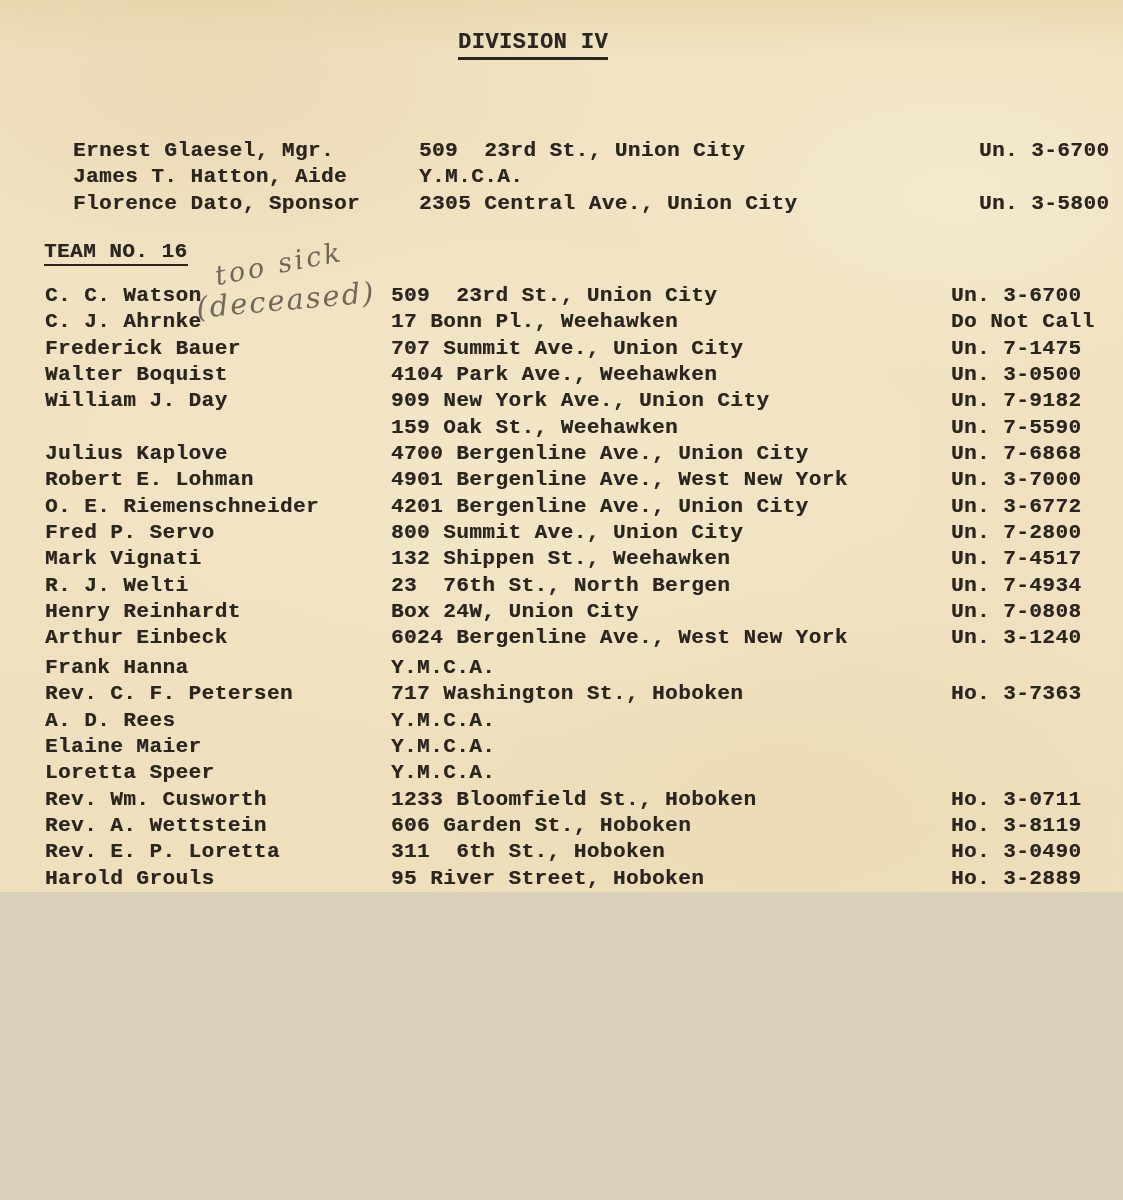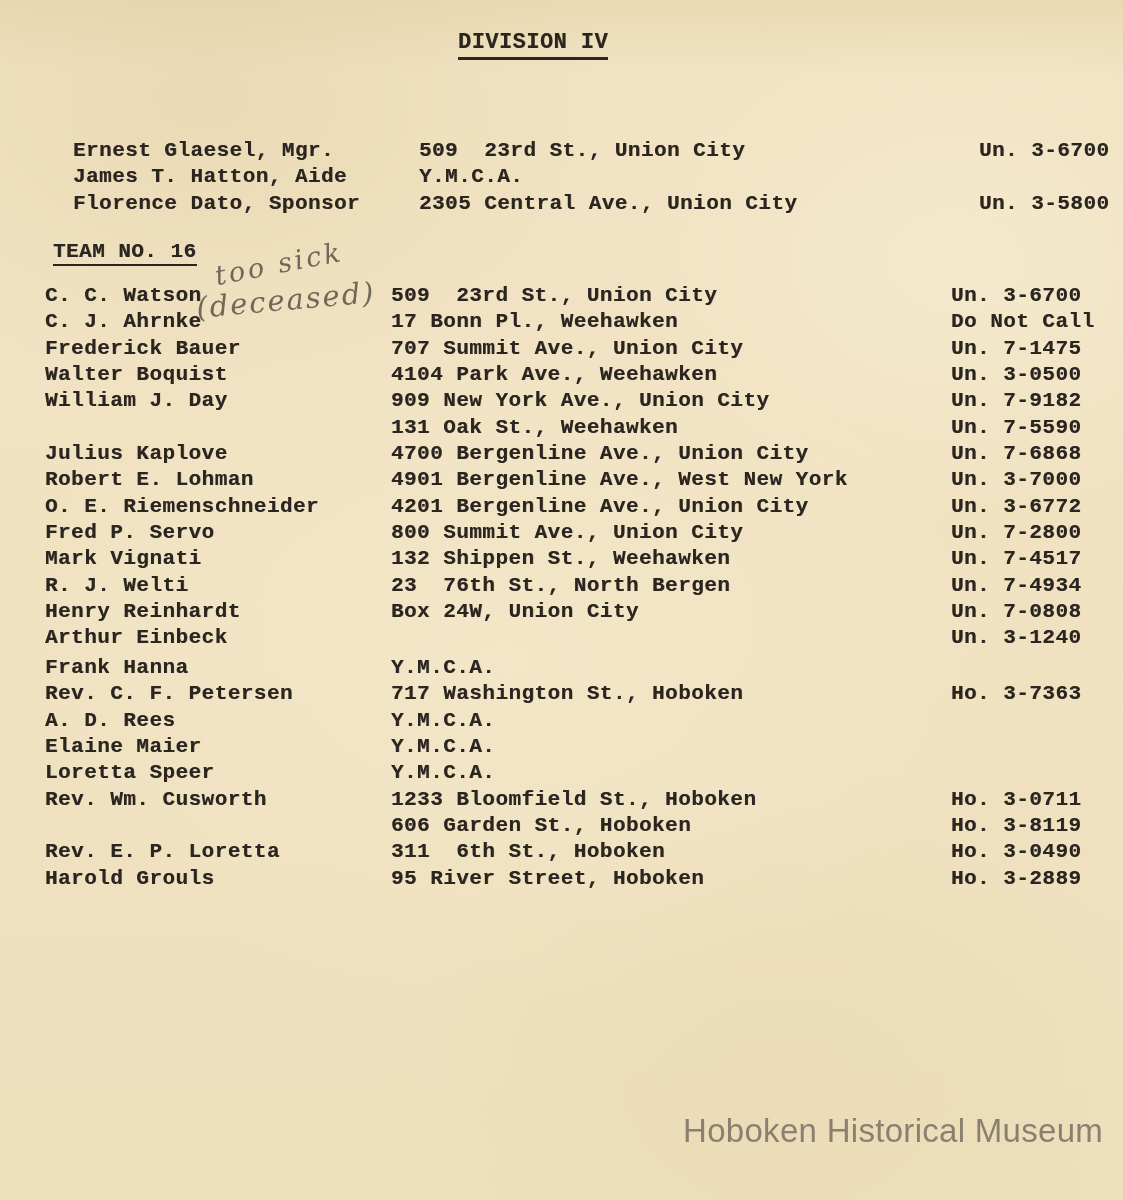--- a/index.html
+++ b/index.html
@@ -1,18 +1,18 @@
 <!DOCTYPE html>
 <html><head>
 <meta charset="utf-8">
 <style>
   html,body { margin:0; padding:0; background:#d8d0bb; }
   .sheet {
     position:relative;
-    width:1123px; height:1200px;
+    width:1123px; height:892px;
     overflow:hidden;
     background-color:#f0e2c0;
     background-image:
       radial-gradient(ellipse 60% 40% at 18% 8%,  rgba(219,196,150,0.30), transparent 60%),
       radial-gradient(ellipse 50% 35% at 85% 22%, rgba(252,246,226,0.35), transparent 60%),
       radial-gradient(ellipse 70% 45% at 45% 55%, rgba(250,242,218,0.28), transparent 65%),
       radial-gradient(ellipse 60% 40% at 70% 90%, rgba(228,209,166,0.30), transparent 60%),
       linear-gradient(180deg, #e9dab2 0%, #f1e3c3 6%, #f0e2c1 55%, #eee0bd 100%);
     font-family:"Liberation Mono", monospace;
     color:#2b2520;
@@ -24,21 +24,21 @@
     white-space:pre;
   }
   .title {
     position:absolute; top:30px; left:458px;
     margin:0;
     font-size:22px;
     border-bottom:3px solid #2b2520;
     padding-bottom:2px;
   }
   .team-heading {
-    position:absolute; top:240px; left:53px;
+    position:absolute; top:240px; left:44px;
     margin:0;
     font-size:21px;
     border-bottom:2px solid #2b2520;
     padding-bottom:1px;
   }
   .block { position:absolute; left:0; width:1123px; }
   .block-officers { top:138px;padding-left:28px; }
   .block-team     { top:283px; }
   .block-group2   { top:655px; }
   .row { position:relative; height:26.35px; }
@@ -131,21 +131,21 @@
     <span class="cell phone type">Un. 3-0500</span>
   </div>
 
   <div class="row">
     <span class="cell name type">William J. Day</span>
     <span class="cell address type">909 New York Ave., Union City</span>
     <span class="cell phone type">Un. 7-9182</span>
   </div>
 
   <div class="row">
-    <span class="cell address type">131 Oak St., Weehawken</span>
+    <span class="cell address type">159 Oak St., Weehawken</span>
     <span class="cell phone type">Un. 7-5590</span>
   </div>
 
   <div class="row">
     <span class="cell name type">Julius Kaplove</span>
     <span class="cell address type">4700 Bergenline Ave., Union City</span>
     <span class="cell phone type">Un. 7-6868</span>
   </div>
 
   <div class="row">
@@ -179,20 +179,21 @@
   </div>
 
   <div class="row">
     <span class="cell name type">Henry Reinhardt</span>
     <span class="cell address type">Box 24W, Union City</span>
     <span class="cell phone type">Un. 7-0808</span>
   </div>
 
   <div class="row">
     <span class="cell name type">Arthur Einbeck</span>
+    <span class="cell address type">6024 Bergenline Ave., West New York</span>
     <span class="cell phone type">Un. 3-1240</span>
   </div>
 </div>
 
   <div class="block block-group2" id="group2">
   <div class="row">
     <span class="cell name type">Frank Hanna</span>
     <span class="cell address type">Y.M.C.A.</span>
     <span class="cell phone type"></span>
   </div>
@@ -221,20 +222,21 @@
     <span class="cell phone type"></span>
   </div>
 
   <div class="row">
     <span class="cell name type">Rev. Wm. Cusworth</span>
     <span class="cell address type">1233 Bloomfield St., Hoboken</span>
     <span class="cell phone type">Ho. 3-0711</span>
   </div>
 
   <div class="row">
+    <span class="cell name type">Rev. A. Wettstein</span>
     <span class="cell address type">606 Garden St., Hoboken</span>
     <span class="cell phone type">Ho. 3-8119</span>
   </div>
 
   <div class="row">
     <span class="cell name type">Rev. E. P. Loretta</span>
     <span class="cell address type">311  6th St., Hoboken</span>
     <span class="cell phone type">Ho. 3-0490</span>
   </div>
 

